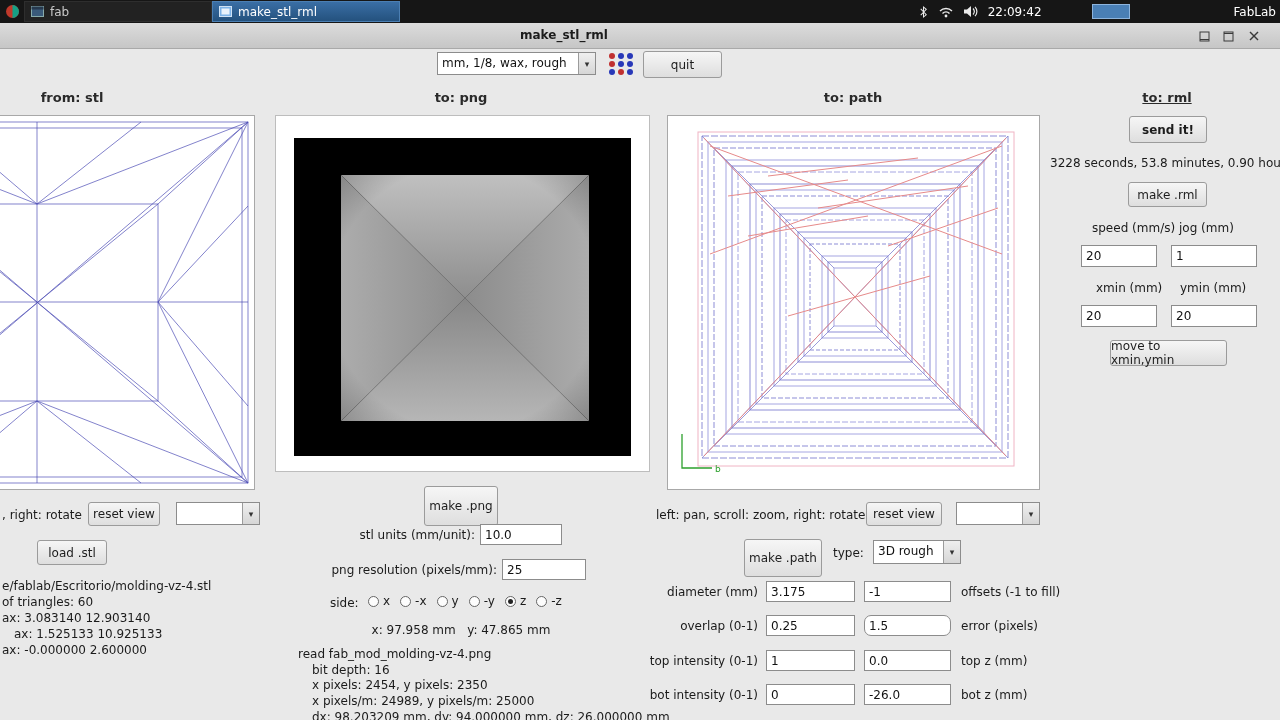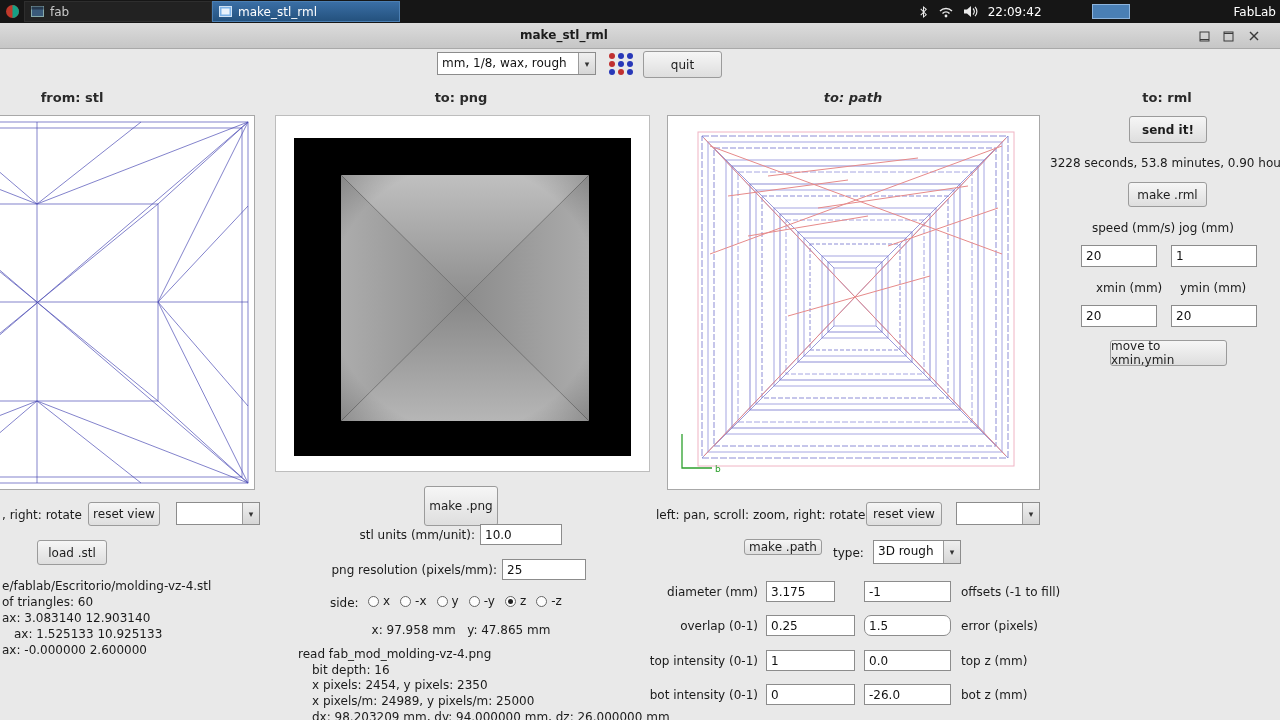--- a/index.html
+++ b/index.html
@@ -119,22 +119,22 @@
       <circle cx="15" cy="21" r="3" fill="#c03030"></circle>
       <circle cx="24" cy="21" r="3" fill="#2838b8"></circle>
   </svg>
 </div>
 <div class="btn" style="left:643px; top:51px; width:79px; height:27px;">
   <span>quit</span>
 </div>
 
 <div class="hdr" style="left:72px; top:90px;">from: stl</div>
 <div class="hdr" style="left:461px; top:90px;">to: png</div>
-<div class="hdr" style="left:853px; top:90px;font-style:italic;">to: path</div>
-<div class="hdr" style="left:1167px; top:90px;">to: rml</div>
+<div class="hdr" style="left:853px; top:90px;">to: path</div>
+<div class="hdr" style="left:1167px; top:90px;text-decoration:underline;">to: rml</div>
 
 <div class="canvas" style="left:-180px; top:115px; width:435px; height:375px;">
   <svg width="433" height="373" viewBox="0 0 433 373">
     <g stroke="#3a3aae" stroke-width="0.7" fill="none" opacity="0.9">
       <rect x="6" y="6" width="421" height="361"></rect>
       <rect x="12" y="12" width="409" height="349"></rect>
       <rect x="96" y="88" width="241" height="197"></rect>
       <line x1="6" y1="6" x2="427" y2="367"></line>
         <line x1="427" y1="6" x2="6" y2="367"></line>
       <line x1="6" y1="6" x2="96" y2="88"></line>
@@ -311,31 +311,31 @@
   </svg>
 </div>
 <div class="lbl" style="left:656px; top:508px;">left: pan, scroll: zoom, right: rotate</div>
 <div class="btn" style="left:866px; top:502px; width:76px; height:24px;">
   <span>reset view</span>
 </div>
 <div class="combo" style="left:956px; top:502px; width:84px; height:23px;">
   <span class="combo-text"></span>
   <span class="combo-btn">▾</span>
 </div>
-<div class="btn" style="left:744px; top:539px; width:78px; height:16px;">
+<div class="btn" style="left:744px; top:539px; width:78px; height:38px;">
   <span>make .path</span>
 </div>
 <div class="lbl" style="left:833px; top:546px;">type:</div>
 <div class="combo" style="left:873px; top:540px; width:88px; height:24px;">
   <span class="combo-text">3D rough</span>
   <span class="combo-btn">▾</span>
 </div>
 
 <div class="lbl" style="left:598px; top:585px; width:160px; text-align:right;">diameter (mm)</div>
-<input class="inp" style="left: 766px; top: 581px; width: 69px; height: 21px;" value="3.175">
+<input class="inp" style="left: 766px; top: 581px; width: 89px; height: 21px;" value="3.175">
 <input class="inp" style="left: 864px; top: 581px; width: 87px; height: 21px;" value="-1">
 <div class="lbl" style="left:961px; top:585px;">offsets (-1 to fill)</div>
 
 <div class="lbl" style="left:598px; top:619px; width:160px; text-align:right;">overlap (0-1)</div>
 <input class="inp" style="left: 766px; top: 615px; width: 89px; height: 21px;" value="0.25">
 <input class="inp" style="left: 864px; top: 615px; width: 87px; height: 21px; border-radius: 7px;" value="1.5">
 <div class="lbl" style="left:961px; top:619px;">error (pixels)</div>
 
 <div class="lbl" style="left:598px; top:654px; width:160px; text-align:right;">top intensity (0-1)</div>
 <input class="inp" style="left: 766px; top: 650px; width: 89px; height: 21px;" value="1">

